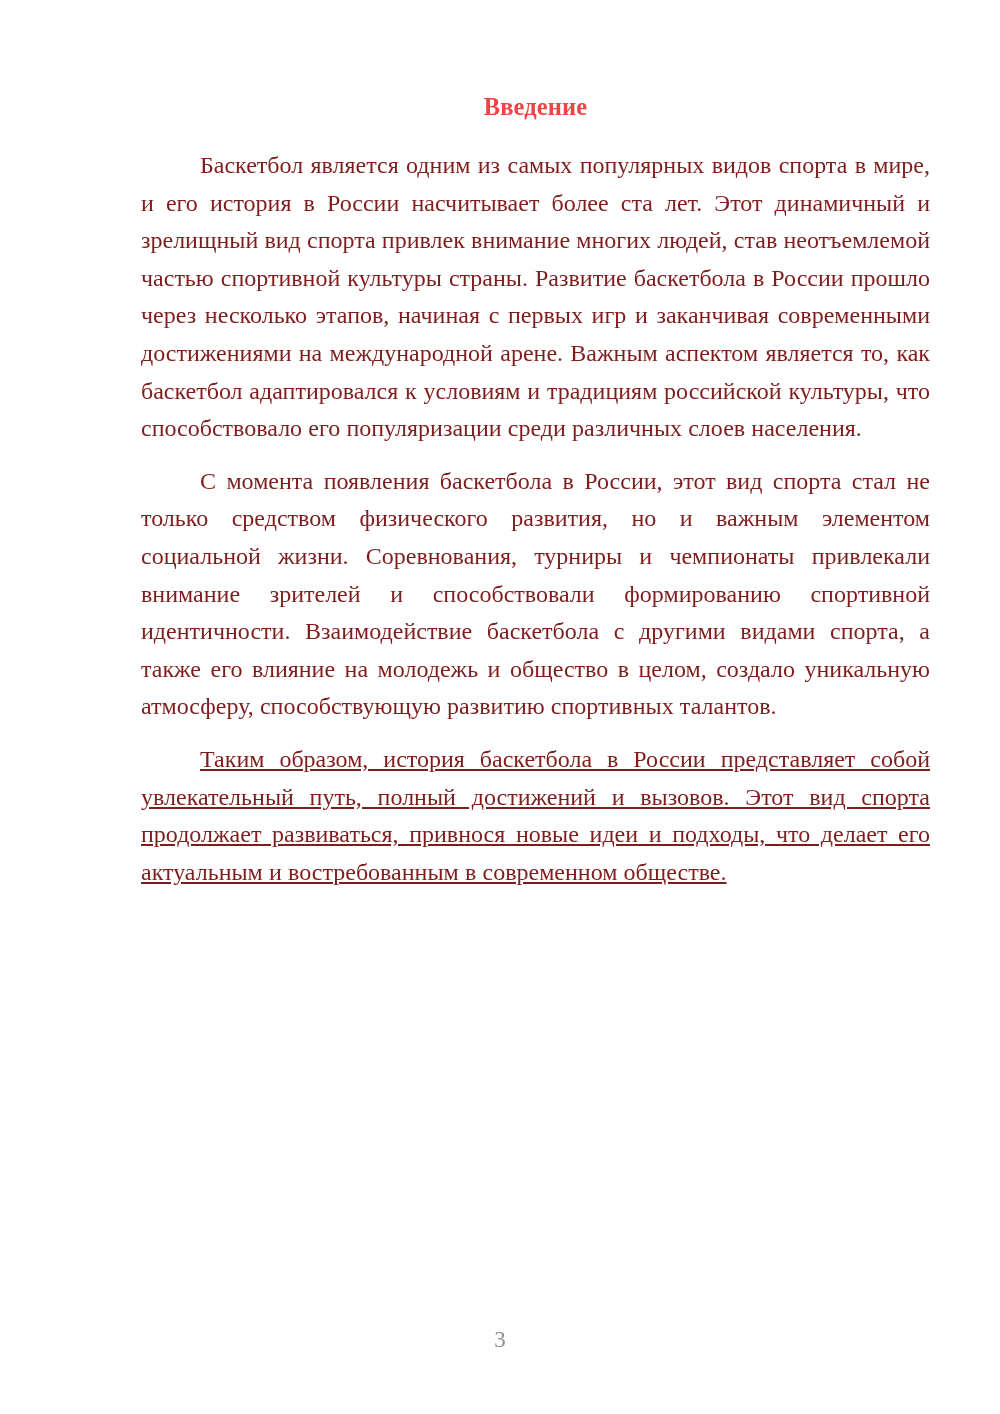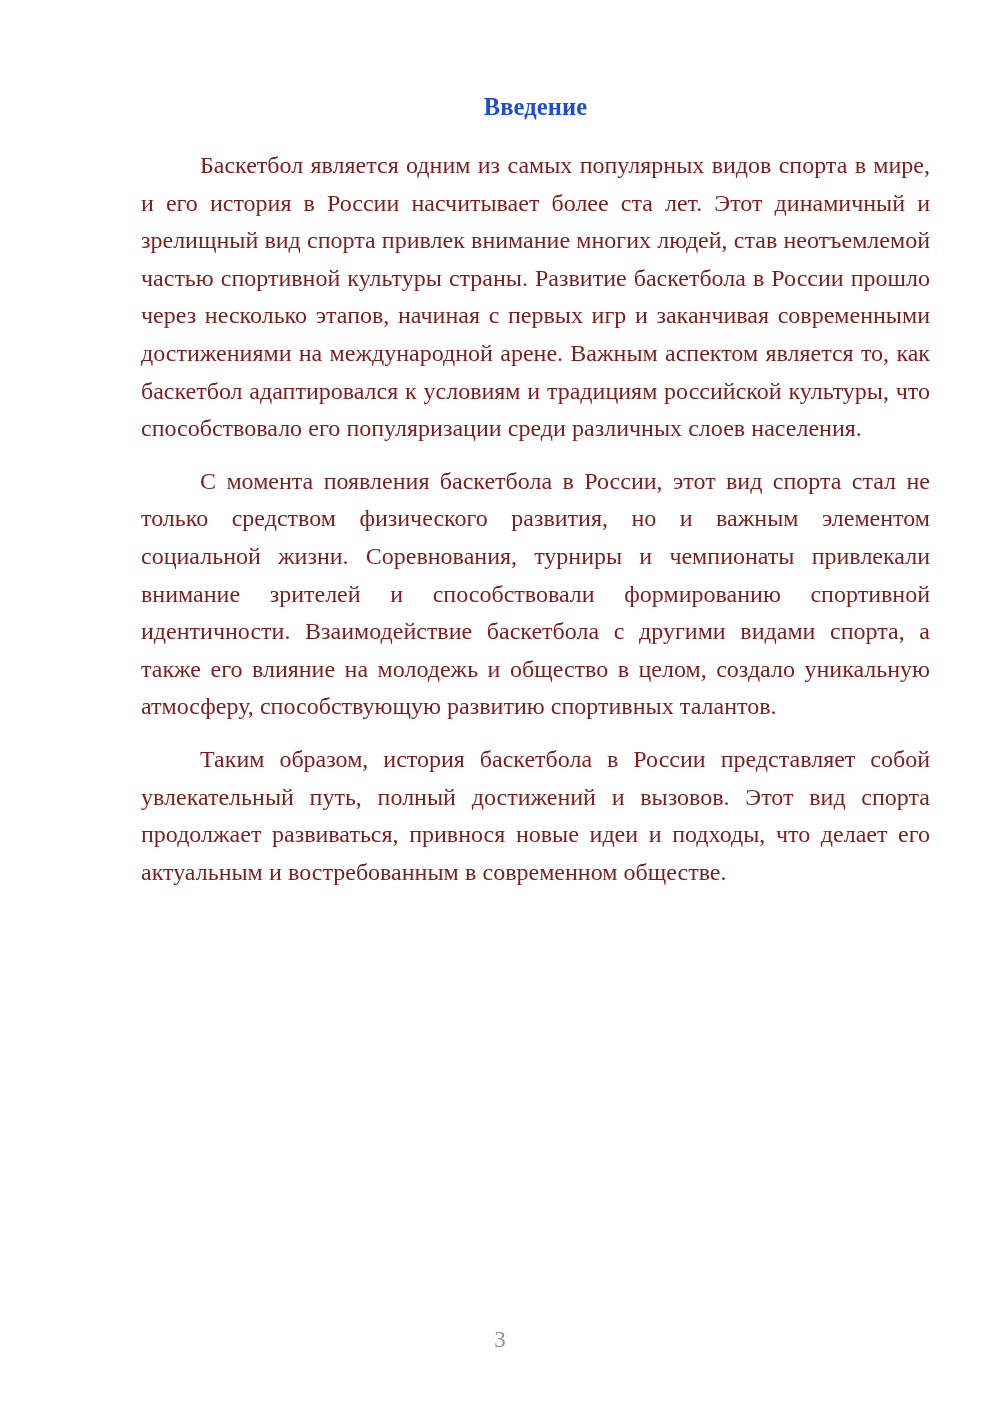--- a/index.html
+++ b/index.html
@@ -33,37 +33,38 @@
     width: 789px;
   }
 
   .doc-heading {
     font-size: 24.5px;
     font-weight: bold;
     text-align: center;
     line-height: 37px;
     letter-spacing: 0.1px;
     margin: 0 0 22px 0;
-    color: #1d4ed8;
+    color: #ef4444;
   }
 
   .doc-paragraph {
     font-size: 24px;
     line-height: 37.6px;
     text-align: justify;
     text-justify: inter-word;
     text-indent: 59px;
     margin: 0 0 15px 0;
     color: #7f1d1d;
     hyphens: none;
     word-spacing: 0.2px;
   }
 
   .doc-paragraph:last-child {
     margin-bottom: 8px;
+    text-decoration: underline;
   }
 
   .page-number {
     position: absolute;
     left: 0;
     top: 1326px;
     width: 1000px;
     text-align: center;
     font-size: 23px;
     line-height: 28px;

